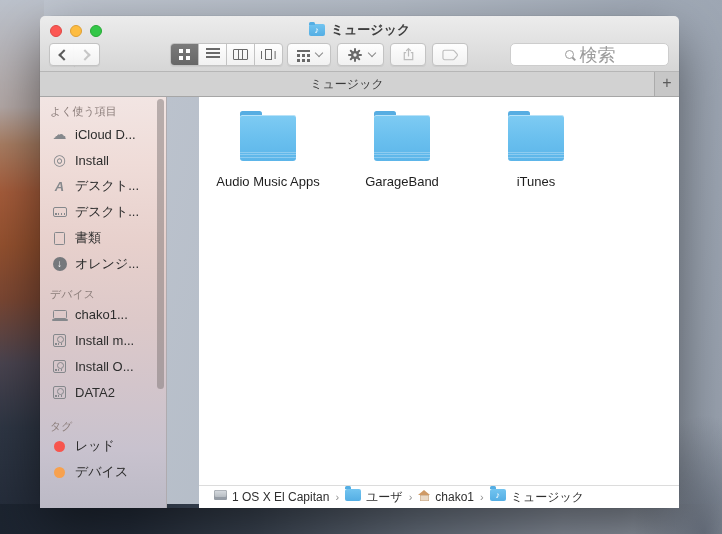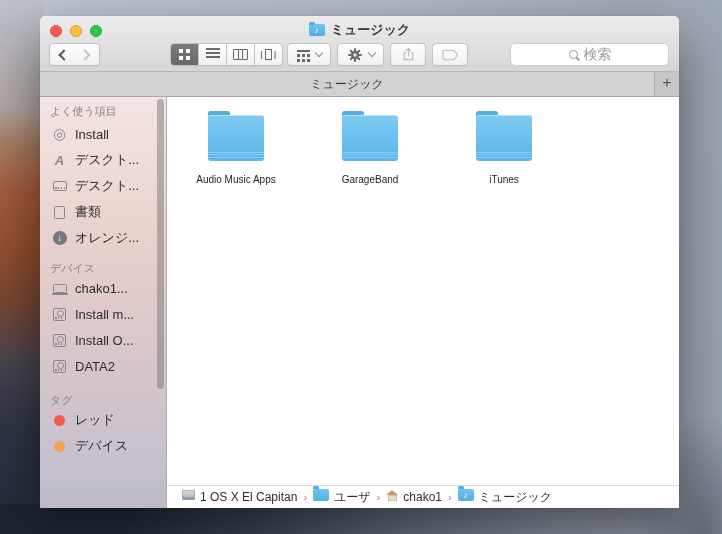--- a/index.html
+++ b/index.html
@@ -75,35 +75,35 @@
   .ic-arrange { width:13px; height:10px; position:relative; margin-top:1px; }
   .ic-arrange::before { content:""; position:absolute; top:0; left:0; width:13px; height:1.5px; background:#686868; }
   .ic-arrange::after { content:""; position:absolute; top:4px; left:0; width:3px; height:3px; background:#686868;
     box-shadow:5px 0 0 #686868, 10px 0 0 #686868, 0 5px 0 #686868, 5px 5px 0 #686868, 10px 5px 0 #686868; }
   .action-btn { left:297px; width:47px; }
   .share-btn { left:350px; width:36px; }
   .tag-btn { left:392px; width:36px; }
 
   .search-field { position:absolute; left:470px; top:3px; width:159px; height:23px;
     border:1px solid #cdcdcd; border-radius:5px; background:#fff;
-    display:flex; align-items:center; justify-content:center; gap:4px; color:#9b9b9b; font-size:14px;font-family:Liberation Serif, serif; }
+    display:flex; align-items:center; justify-content:center; gap:4px; color:#9b9b9b; font-size:18px;font-family:Liberation Serif, serif; }
   .mag { width:12px; height:12px; position:relative; flex:none; }
   .mag::before { content:""; position:absolute; left:1px; top:1px; width:7px; height:7px;
     border:1.4px solid #9b9b9b; border-radius:50%; }
   .mag::after { content:""; position:absolute; left:8.5px; top:9px; width:4px; height:1.5px;
     background:#9b9b9b; transform:rotate(45deg); }
 
   
   .tabbar { height:25px; background:#d2d2d2; border-bottom:1px solid #a6a6a6; display:flex; }
   .tab { flex:1; text-align:center; font-size:12px; color:#3a3a3a; line-height:24px; }
   .new-tab { width:25px; border-left:1px solid #ababab; background:#c7c7c7; color:#5a5a5a;
     font-size:16px; line-height:22px; text-align:center; font-weight:300; }
 
   
-  .body { flex:1; display:flex; min-height:0; }
+  .body { flex:1; display:flex; min-height:0;gap:32px; }
 
   
   .sidebar { width:127px; flex:none; position:relative; overflow:hidden;
     border-right:1px solid #afabaf;
     background:linear-gradient(180deg,#f2e5e3 0%,#efdcd8 16%,#e7d0cc 36%,#ddc9c9 54%,#d3c5cb 70%,
       #c8c2ce 86%,#bcbac6 100%); }
   .sb-header { padding:7px 0 0 10px; height:24px; font-size:11px; color:#8b7d7a; font-weight:500; }
   .sb-header.dev { height:24px; padding-top:10px; }
   .sb-header.tags { height:28px; padding-top:14px; }
   .sb-item { height:26px; display:flex; align-items:center; gap:7px; padding-left:11px;
@@ -138,21 +138,21 @@
   .icon-area { flex:1; display:flex; align-items:flex-start; gap:14px; padding:14px 0 0 9px; }
   .folder-item { width:120px; display:flex; flex-direction:column; align-items:center; gap:13px; }
   .folder-icon { width:60px; height:50px; position:relative; }
   .folder-tab { position:absolute; top:0; left:2px; width:22px; height:8px; background:#57ade2;
     border-radius:2.5px 2.5px 0 0; }
   .folder-body { position:absolute; top:4px; left:2px; right:2px; bottom:0; border-radius:2.5px 2.5px 3px 3px;
     background:linear-gradient(180deg,#7ecbf3 0%,#69bfee 55%,#5cb5e9 100%);
     box-shadow:inset 0 1px 0 rgba(255,255,255,0.45); }
   .folder-body::after { content:""; position:absolute; left:0; right:0; bottom:2px; height:7px;
     background:repeating-linear-gradient(180deg,rgba(255,255,255,0.28) 0 1px,transparent 1px 2.5px); }
-  .folder-label { font-size:10px; color:#1e1e1e; }
+  .folder-label { font-size:13px; color:#1e1e1e; }
 
   
   .pathbar { height:23px; border-top:1px solid #dcdcdc; background:#fff; display:flex; align-items:center;
     gap:6px; padding-left:15px; font-size:12px; color:#2e2e2e; }
   .path-seg { display:flex; align-items:flex-start; gap:5px; }
   .path-sep { color:#8f8f8f; font-size:11px; }
   .pi-disk { width:13px; height:10px; border-radius:2px; background:linear-gradient(#d9dde1,#a9afb6);
     box-shadow:inset 0 -3px 0 #959ca5, inset 0 0 0 0.5px #8a9097; }
   .pi-home { width:12px; height:11px; position:relative; }
   .pi-home::before { content:""; position:absolute; top:0; left:0; border-left:6px solid transparent;
@@ -254,20 +254,26 @@
     <div class="tab">ミュージック</div>
     <div class="new-tab">+</div>
   </div>
 
   <div class="body">
 
     <div class="sidebar">
       <div class="sb-header">よく使う項目</div>
       <div class="sb-item">
         <span class="sb-icon">
+            <span class="gi-cloud"></span>
+          </span>
+        <span class="sb-label">iCloud D...</span>
+      </div>
+      <div class="sb-item">
+        <span class="sb-icon">
             <span class="gi-airdrop"></span>
           </span>
         <span class="sb-label">Install</span>
       </div>
       <div class="sb-item">
         <span class="sb-icon">
             <span class="gi-apps"></span>
           </span>
         <span class="sb-label">デスクト...</span>
       </div>

